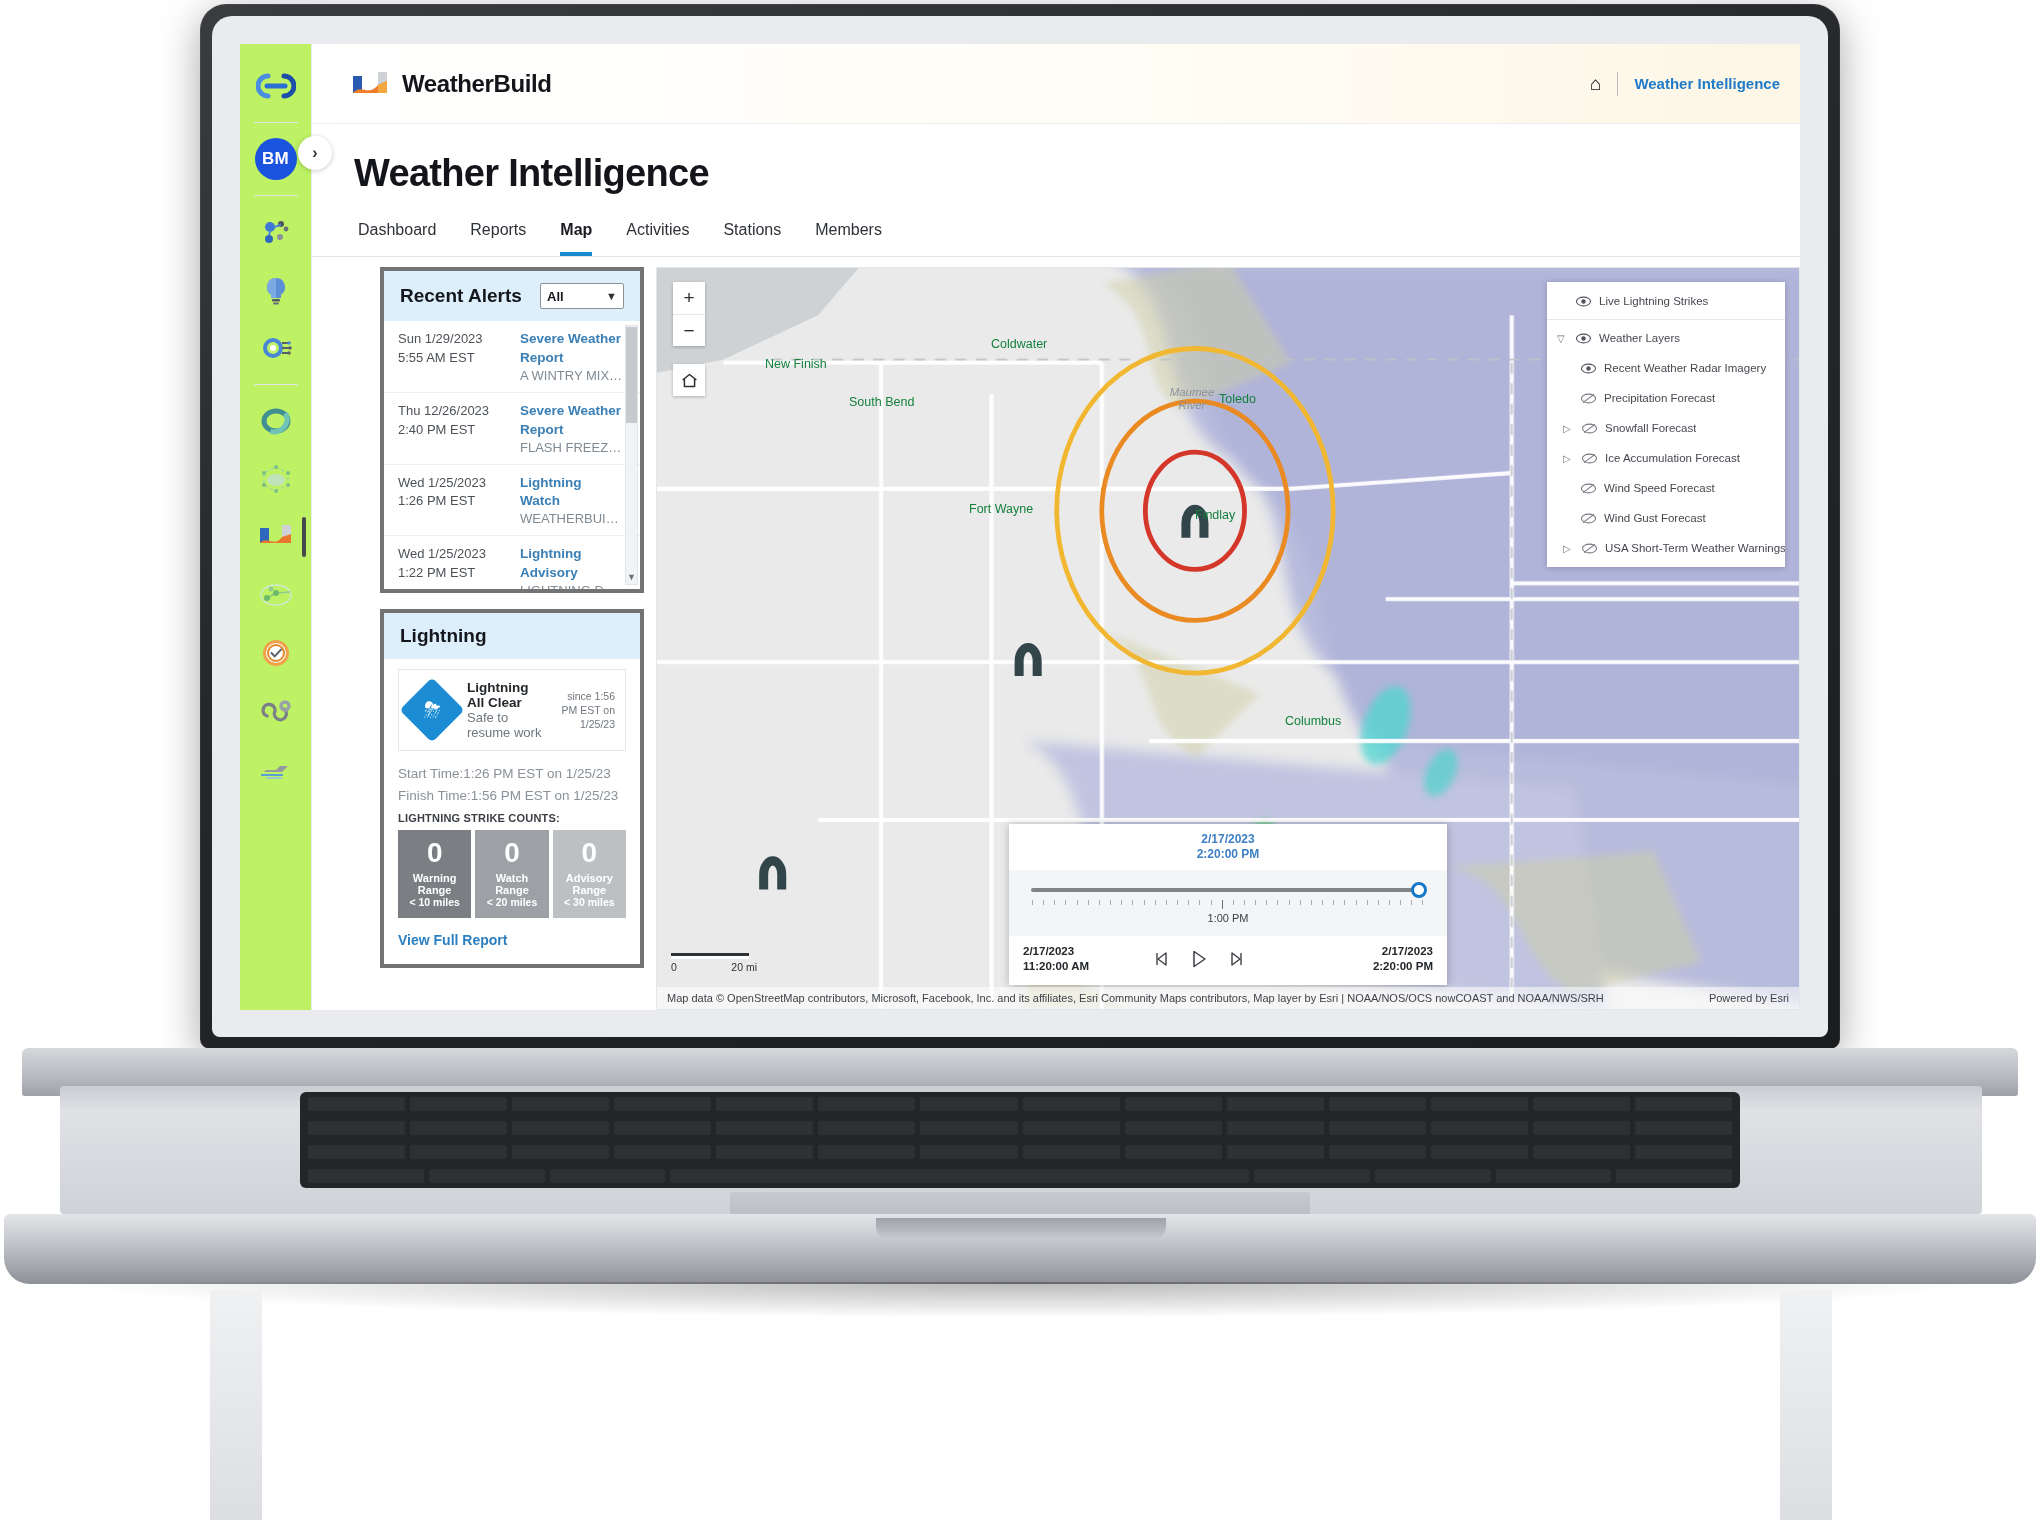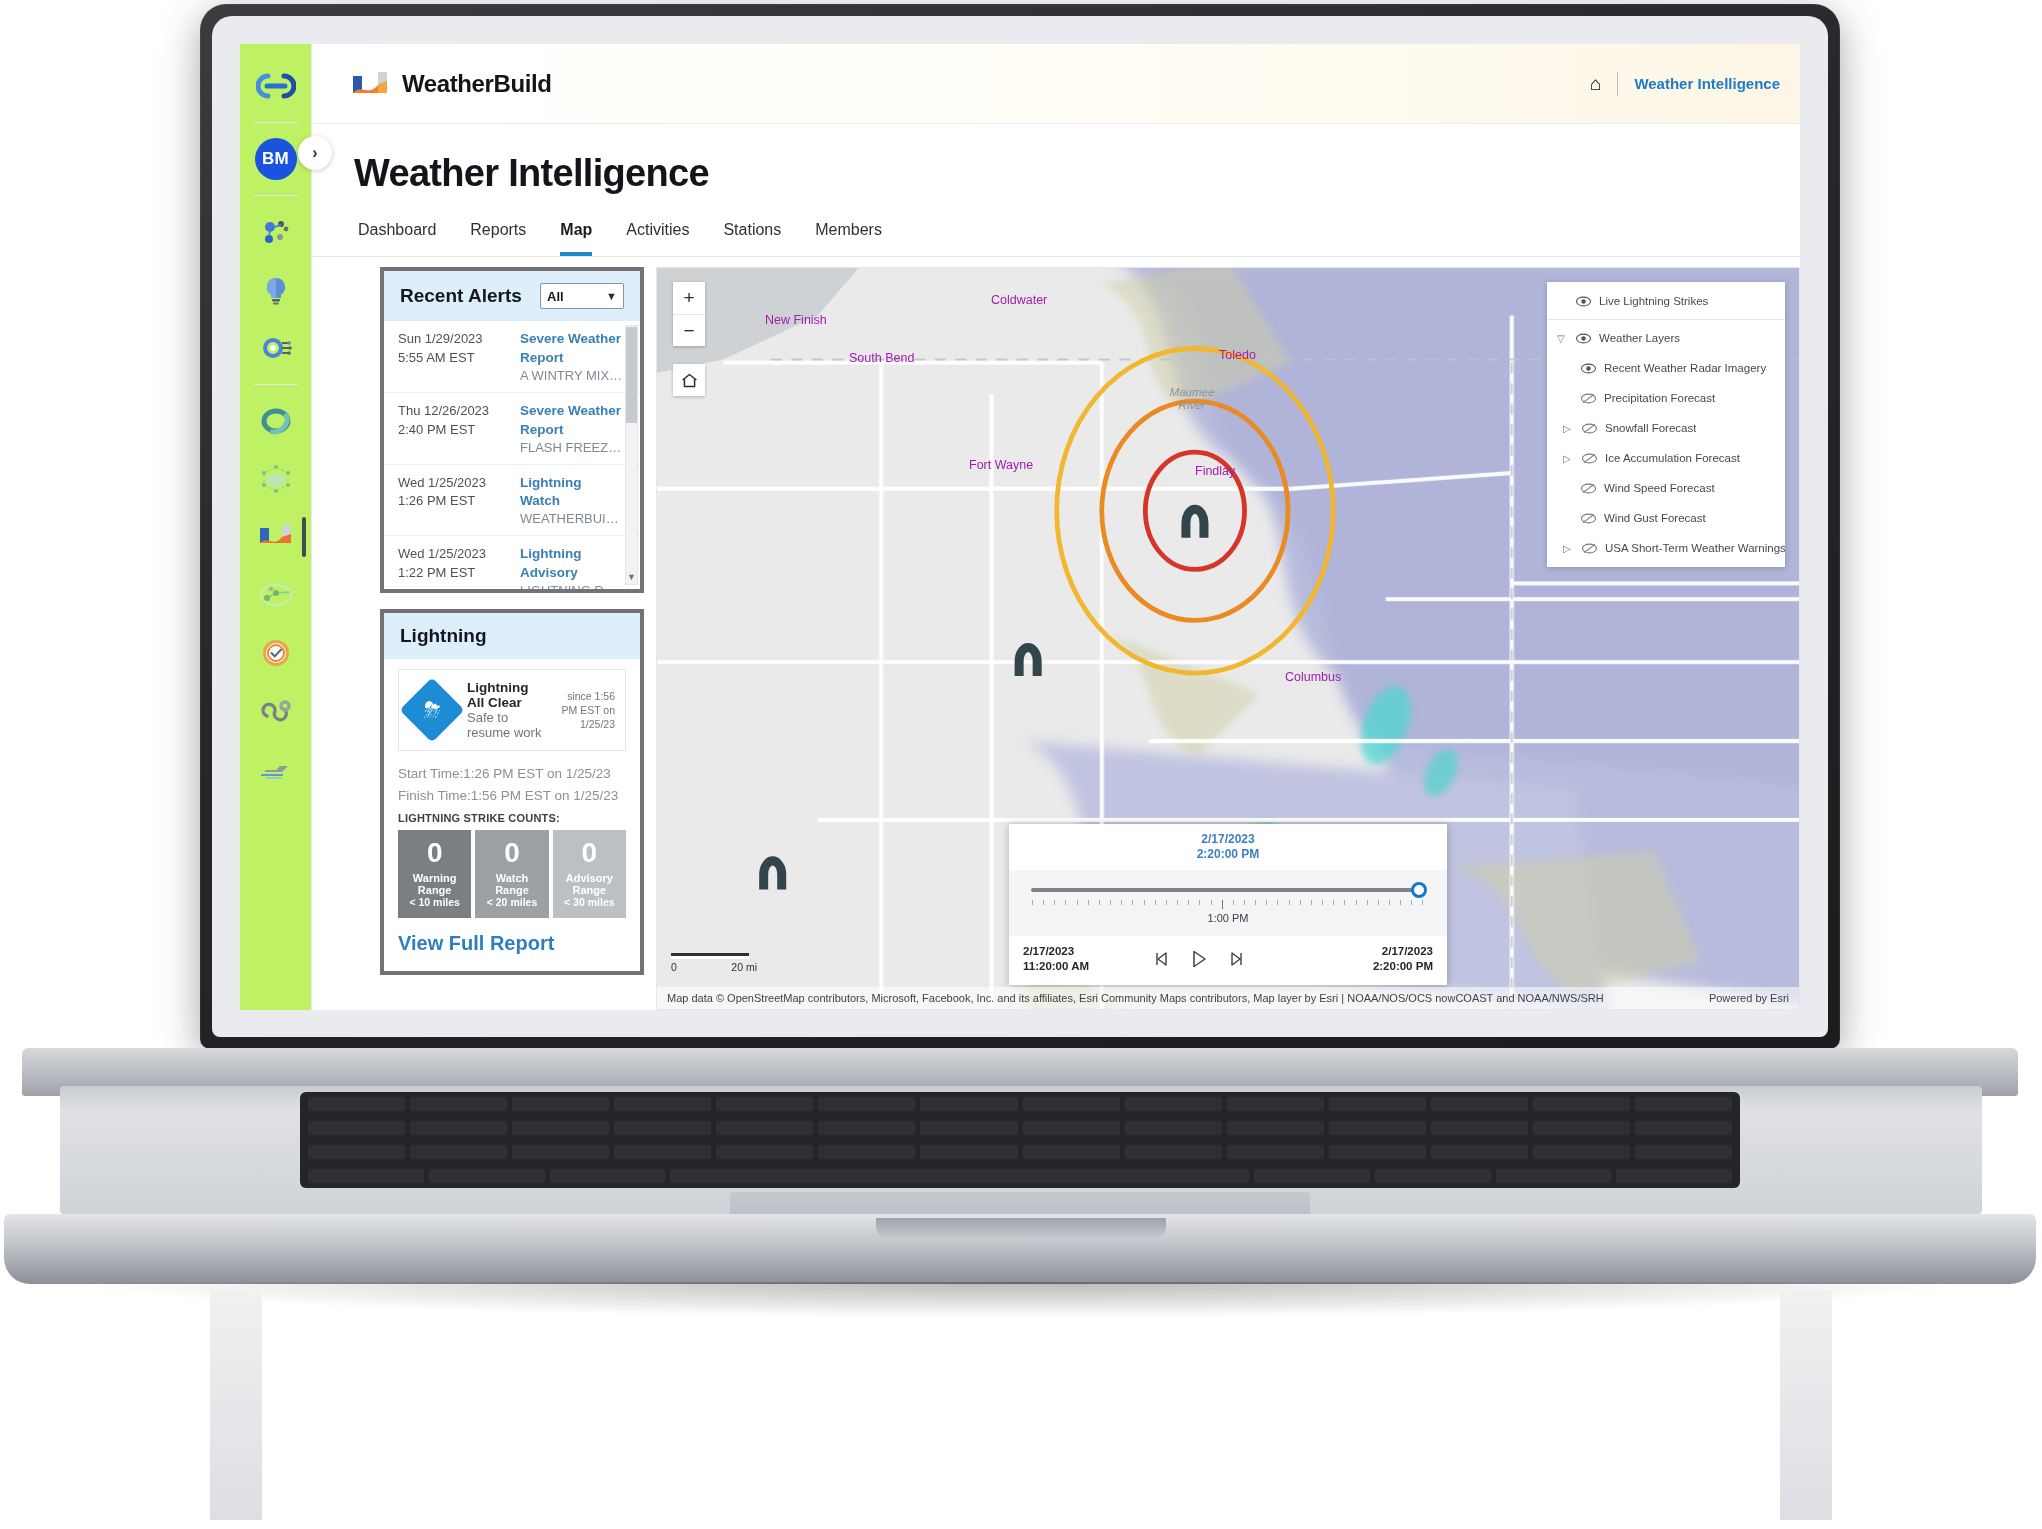--- a/index.html
+++ b/index.html
@@ -200,33 +200,33 @@
 
   .lt-line { font-size:13.5px; color:#8a9199; line-height:1.6; }
   .lt-counts-label { font-size:11px; font-weight:700; color:#3c4045; letter-spacing:.2px; margin-top:6px; }
 
   .counts { display:flex; gap:4px; margin-top:6px; }
   .count-box { flex:1; padding: 8px 4px 10px; text-align:center; color:#fff; }
   .count-num { font-size:28px; font-weight:700; line-height:1.05; }
   .count-l1 { font-size:11px; font-weight:700; margin-top:4px; }
   .count-l2 { font-size:10.5px; font-weight:700; }
 
-  .view-report { margin-top:14px; font-size:20px; font-weight:700; color:#2c7fc0; }
+  .view-report { margin-top:14px; font-size:14px; font-weight:700; color:#2c7fc0; }
 
   
   .map-wrap { flex:1; position:relative; min-width:0; margin: 10px 0 0 0; overflow:hidden; border:1px solid #e4e7ea; }
   .map-canvas { position:absolute; inset:0; background:#eaeaea; }
 
   .map-ctrl { position:absolute; left:16px; background:#fff; box-shadow:0 1px 3px rgba(0,0,0,.25); }
   .mc-zoom { top:14px; width:32px; }
   .mc-btn { height:32px; display:flex; align-items:center; justify-content:center; font-size:19px; color:#2b2f33; }
   .mc-btn + .mc-btn { border-top:1px solid #e4e7ea; }
   .mc-home { top:96px; width:32px; height:32px; display:flex; align-items:center; justify-content:center; font-size:16px; color:#2b2f33; }
 
-  .city { position:absolute; font-size:12.5px; color:#a21caf; white-space:nowrap; }
+  .city { position:absolute; font-size:12.5px; color:#15803d; white-space:nowrap;margin-top:44px; }
   .river { position:absolute; font-size:11.5px; color:#8d929a; font-style:italic; text-align:center; line-height:1.15; }
 
   .scale-bar { position:absolute; left:14px; bottom:36px; }
   .scale-line { width:78px; height:4px; background:#2d3237; }
   .scale-line2 { width:78px; height:3px; background:#fff; margin-top:-1px; }
   .scale-txt { display:flex; justify-content:space-between; width:86px; font-size:10.5px; color:#2d3237; margin-top:2px; }
 
   .attrib {
     position:absolute; left:0; right:0; bottom:0; height:22px;
     background: rgba(255,255,255,.55);

